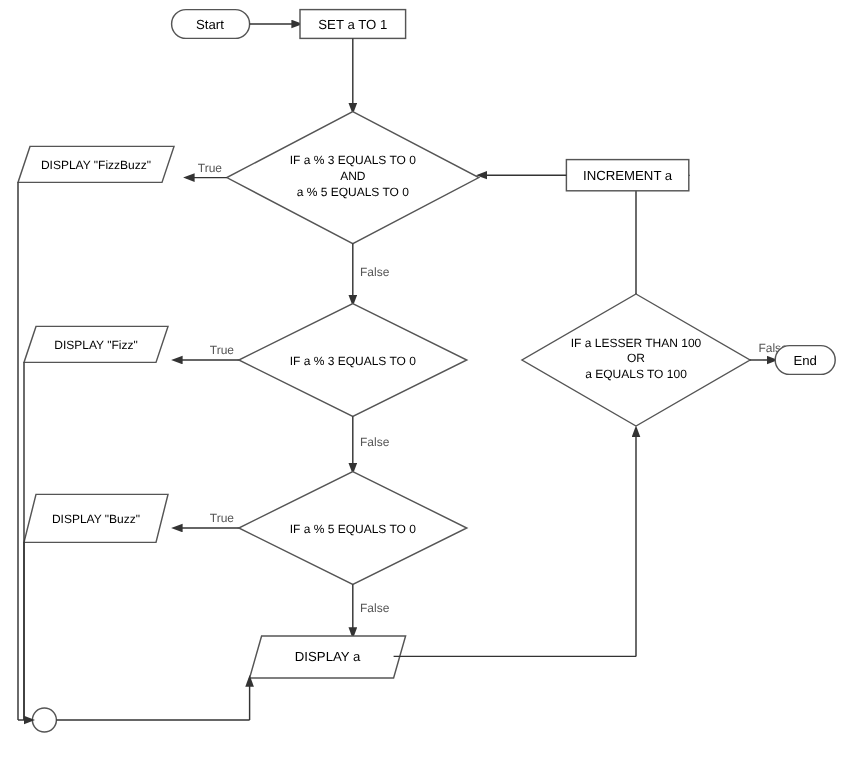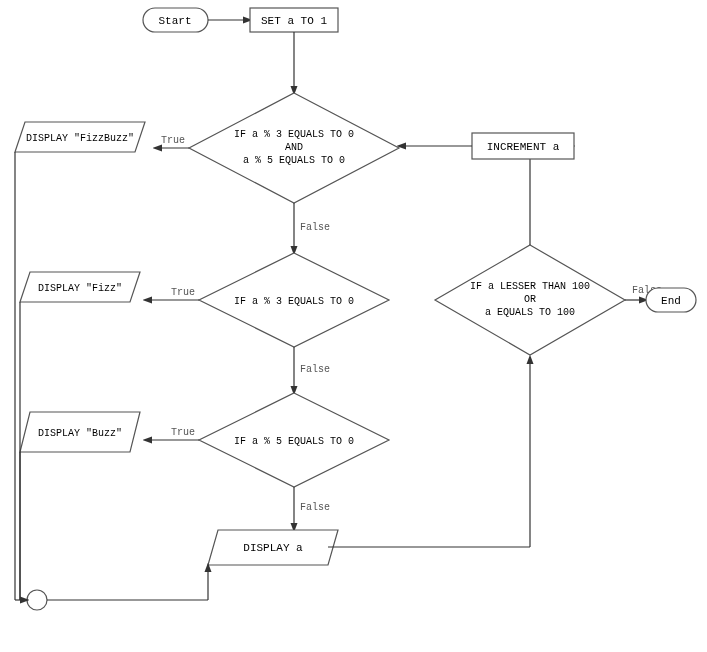--- a/index.html
+++ b/index.html
@@ -15,21 +15,20 @@
     svg {
       position: absolute;
       top: 0; left: 0;
       width: 707px;
       height: 652px;
     }
     .flowchart-container {
       position: relative;
       width: 615px;
       height: 652px;
-      font-family: Liberation Mono, monospace;
     }
   </style>
 </head>
 <body>
 
 <div class="flowchart-container">
 <svg xmlns="http://www.w3.org/2000/svg">
   <defs>
     <marker id="arrow" markerWidth="8" markerHeight="8" refX="6" refY="3" orient="auto">
       <path d="M0,0 L0,6 L8,3 z" fill="#333"></path>

